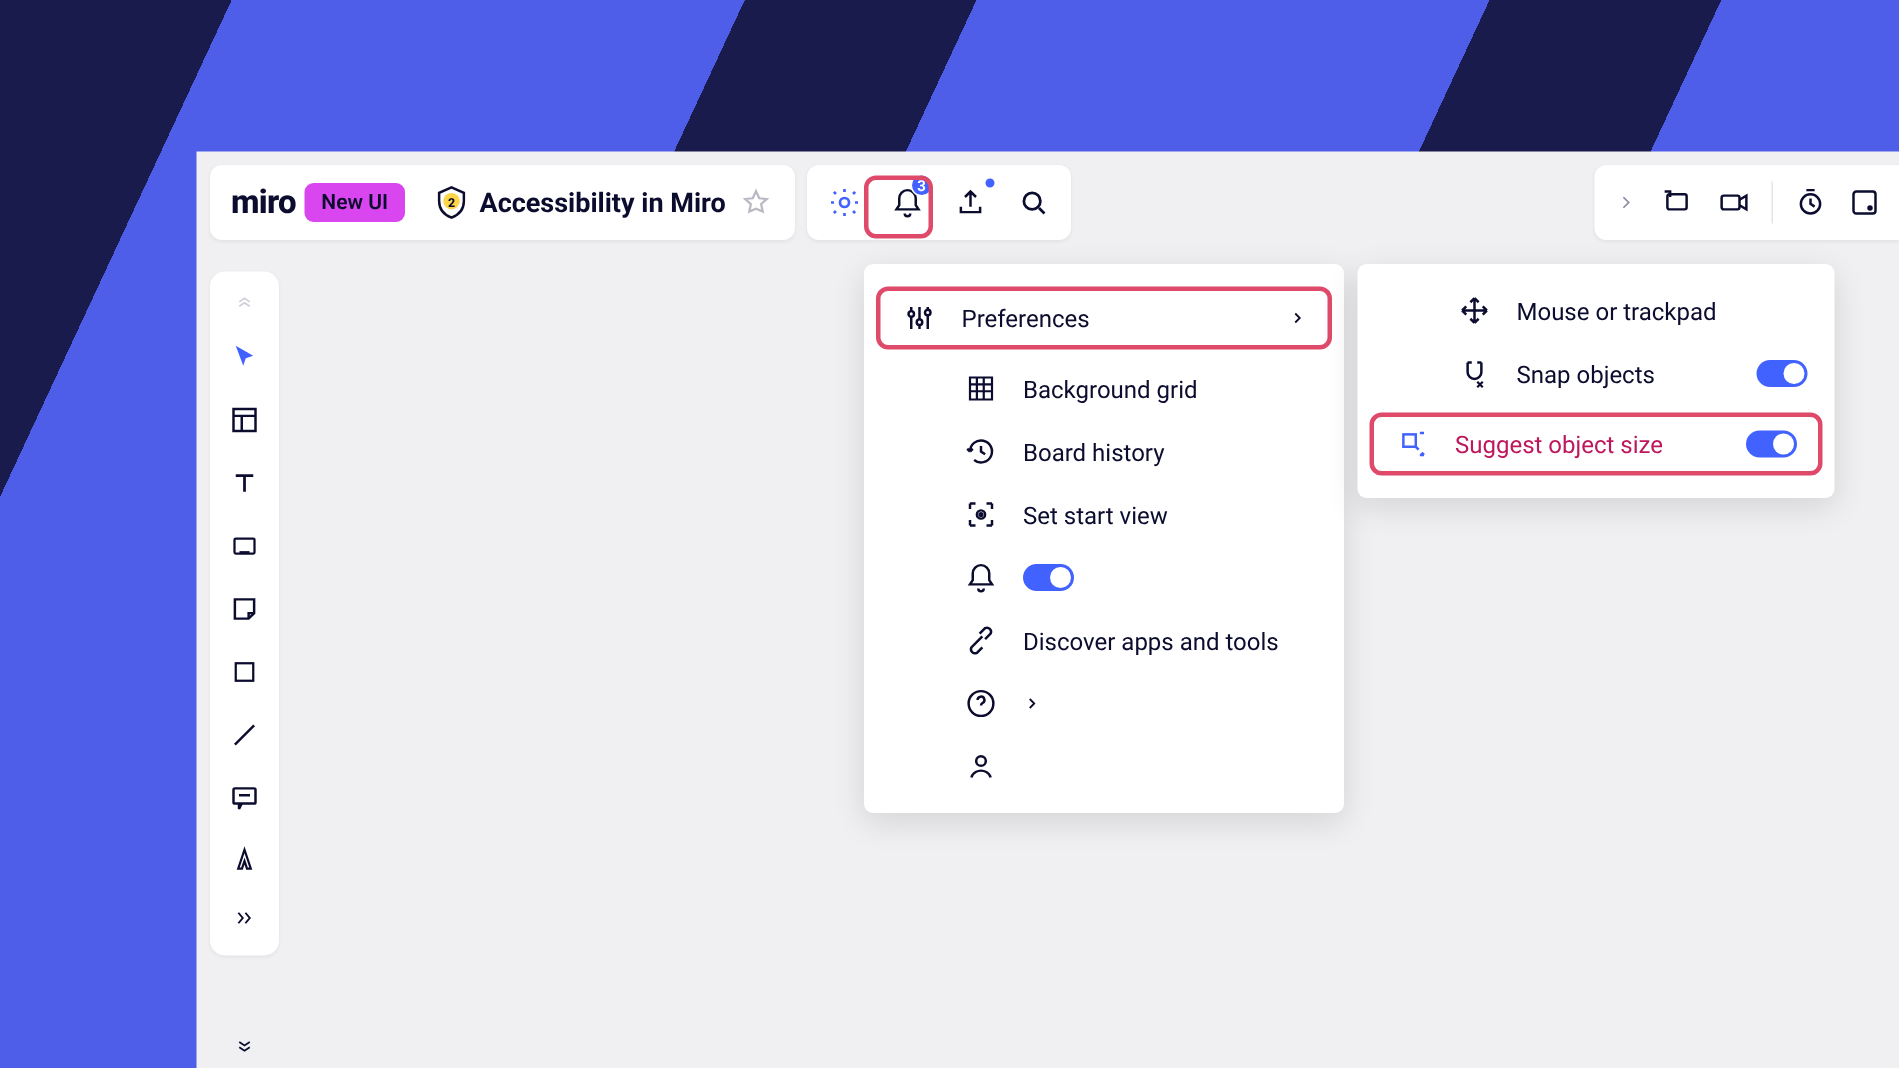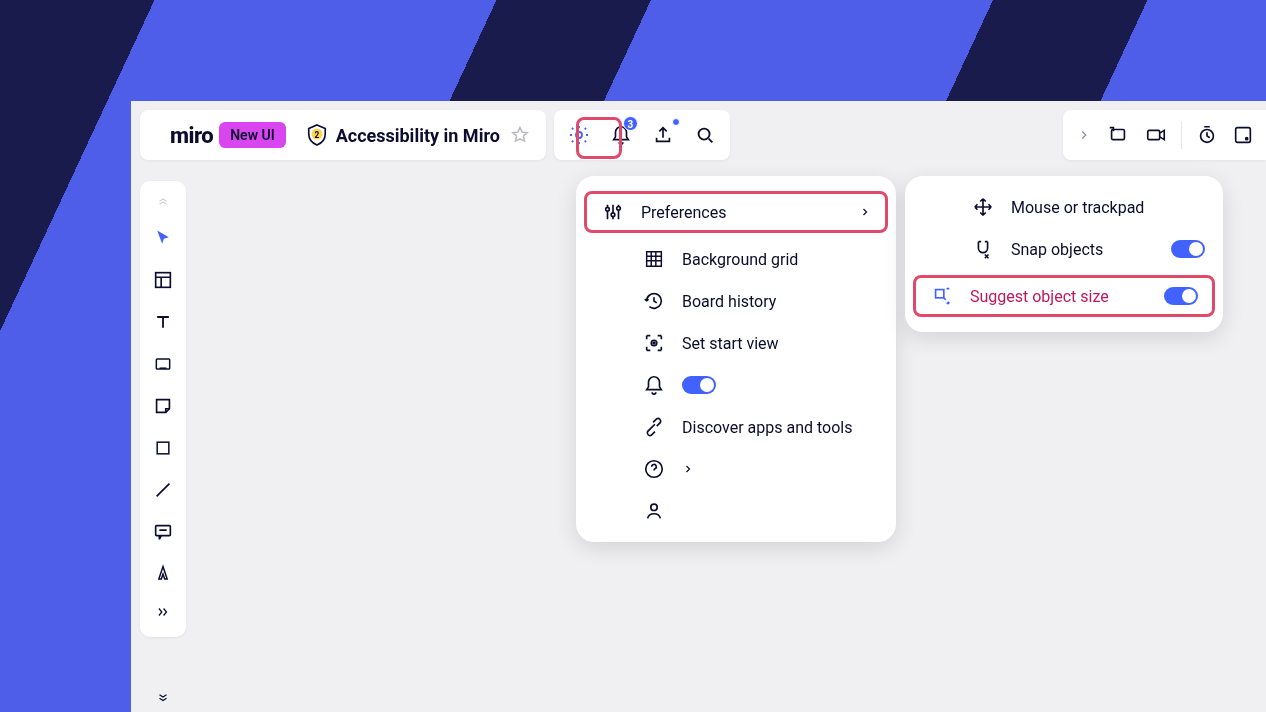--- a/index.html
+++ b/index.html
@@ -32,21 +32,21 @@
   .panel {
     background: #fff;
     border-radius: 8px;
     height: 50px;
     display: flex;
     align-items: center;
     box-shadow: 0 1px 3px rgba(0,0,0,.06);
   }
   .logo {
     font-weight: 800; font-size: 22px; letter-spacing: -.5px;
-    color: #0b0c2e; padding: 0 4px 0 14px; margin-left: 16px;
+    color: #0b0c2e; padding: 0 4px 0 14px;
   }
   .pill {
     background: #d946ef;
     color: #0b0c2e;
     border-radius: 6px;
     padding: 5px 11px;
     font-size: 14px;
     font-weight: 600;
     margin: 0 10px 0 2px;
   }
@@ -106,21 +106,21 @@
   .tool.sel { color:#4262ff; }
   .chev-under {
     width:46px; height:28px;
     display:flex; align-items:center; justify-content:center;
     color:#6e6e86; margin-top:6px;
   }
 
   
   .menu {
     position:absolute;
-    background:#fff; border-radius:18px;
+    background:#fff; border-radius:6px;
     box-shadow: 0 6px 22px rgba(0,0,0,.12);
     padding: 10px 0;
   }
   .menu1 { left: 445px; top: 75px; width: 320px; }
   .menu2 { left: 774px; top: 75px; width: 318px; }
   .mitem {
     height: 42px;
     display:flex; align-items:center;
     padding: 0 18px 0 18px;
     gap: 16px;

